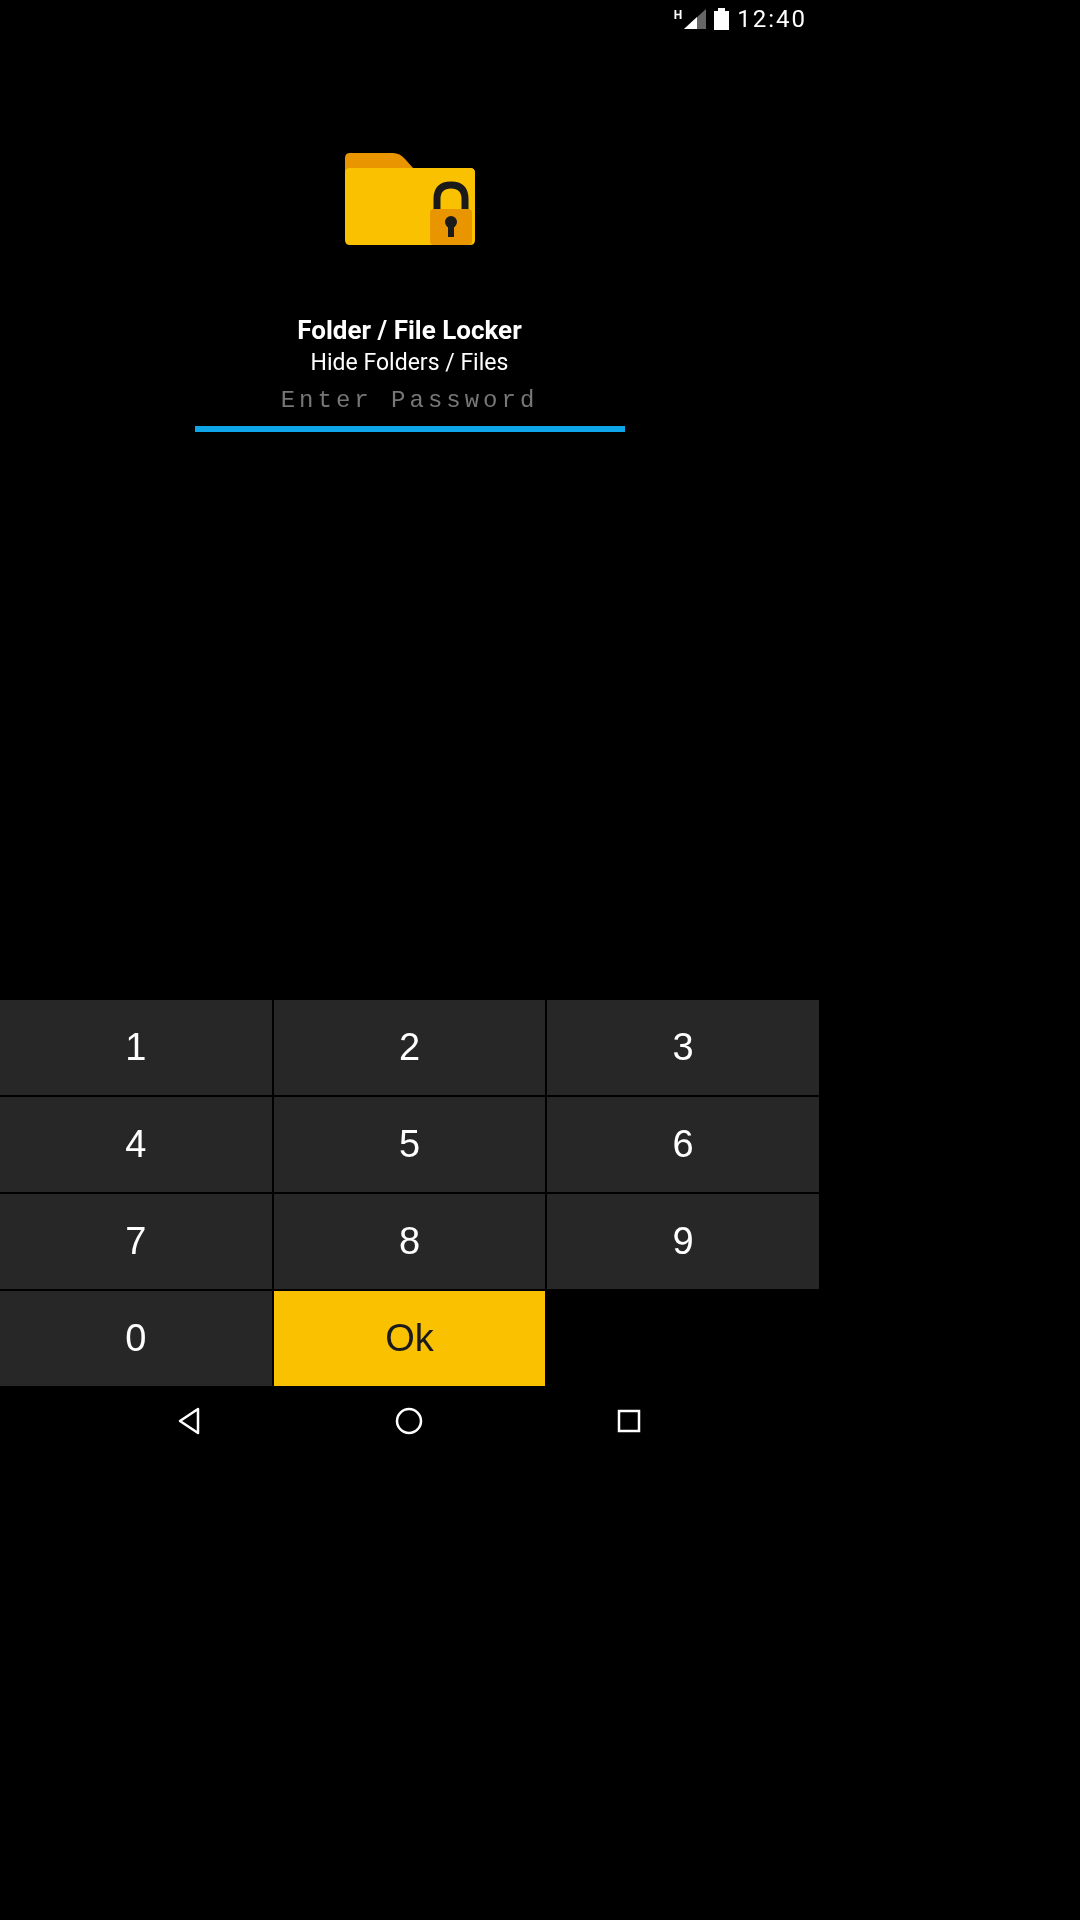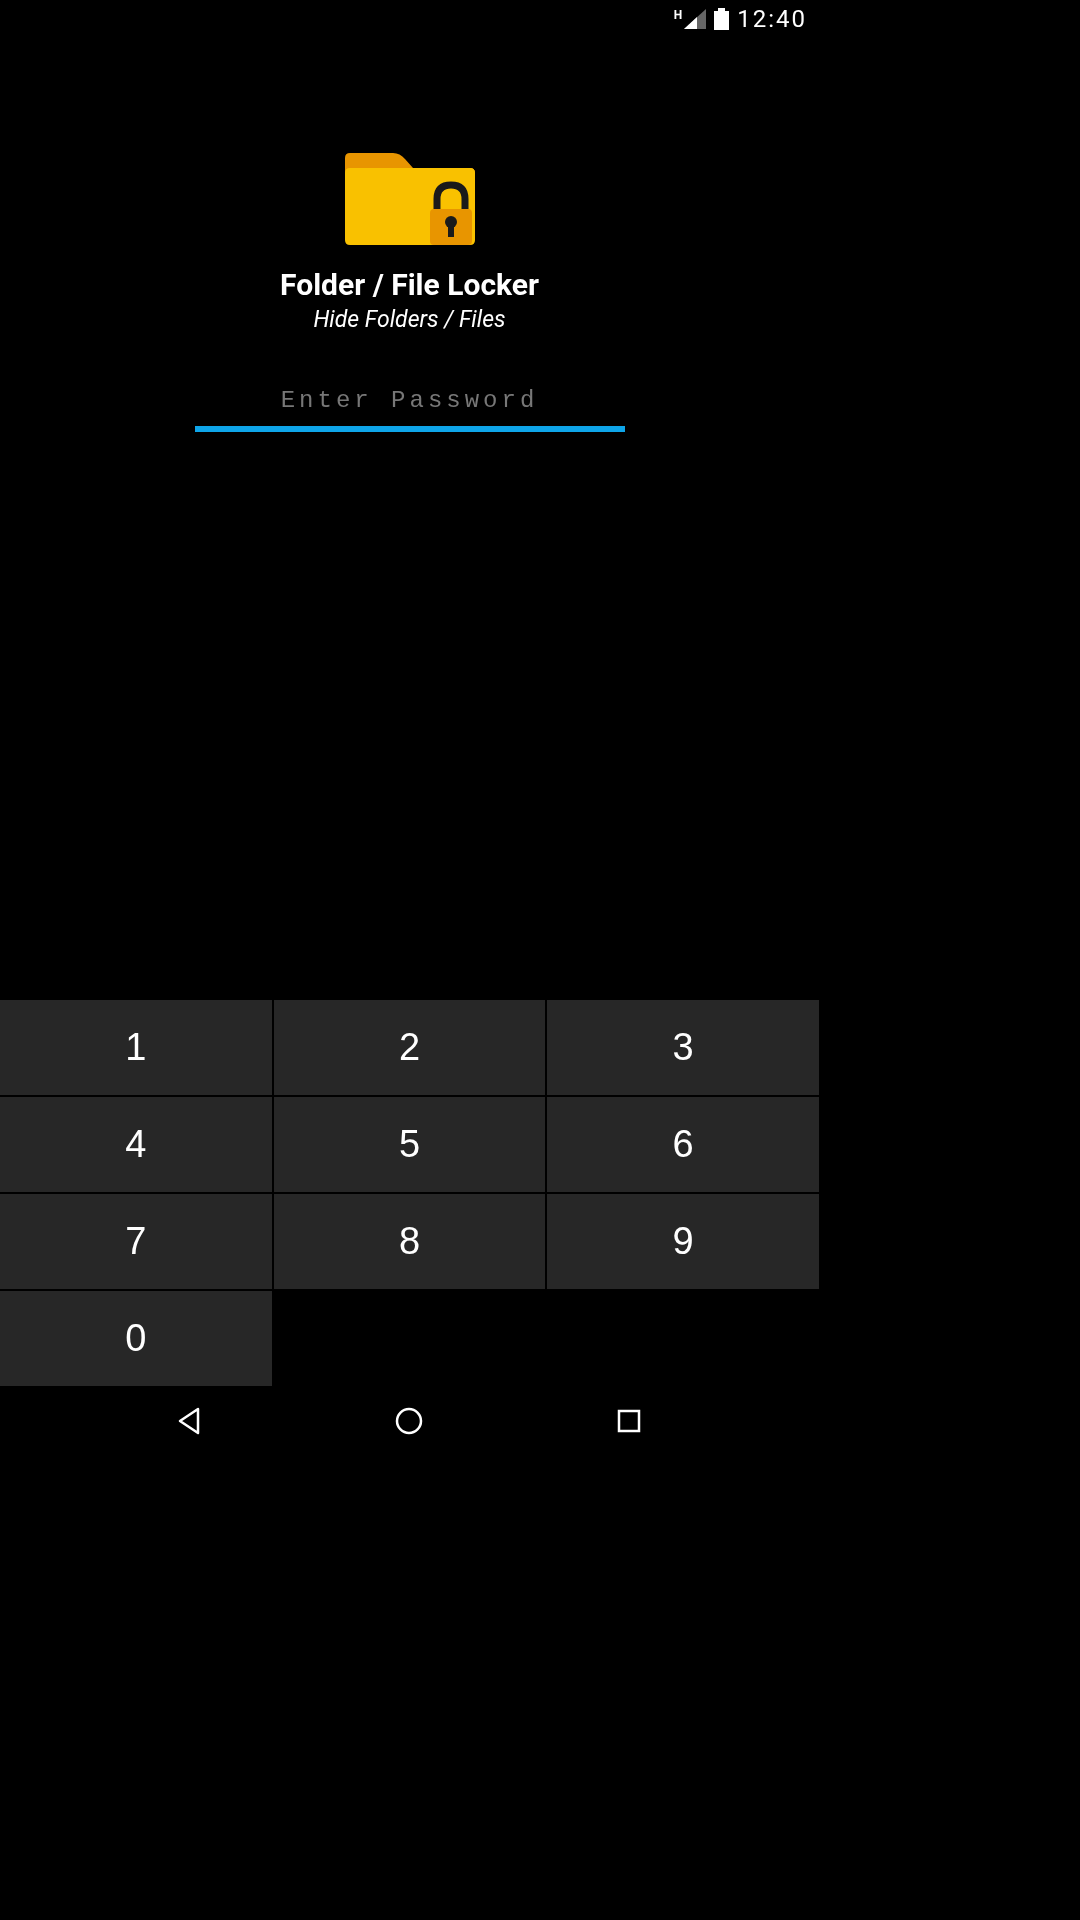--- a/index.html
+++ b/index.html
@@ -57,30 +57,30 @@
       flex-direction: column;
       align-items: center;
     }
     .app-icon {
       width: 130px;
       height: 100px;
       position: relative;
       margin-bottom: 22px;
     }
     .app-title {
-      font-size: 30px;
+      font-size: 26px;
       font-weight: bold;
       color: #fff;
       margin-bottom: 4px;
+      margin-top: 48px;
     }
     .app-subtitle {
       font-size: 23px;
       font-weight: 400;
       color: #fff;
-      font-style: italic;
     }
     .password-input-wrapper {
       position: absolute;
       top: 375px;
       left: 50%;
       transform: translateX(-50%);
       width: 430px;
       text-align: center;
     }
     .password-input {
@@ -200,20 +200,21 @@
   <button class="keypad-btn">1</button>
   <button class="keypad-btn">2</button>
   <button class="keypad-btn">3</button>
   <button class="keypad-btn">4</button>
   <button class="keypad-btn">5</button>
   <button class="keypad-btn">6</button>
   <button class="keypad-btn">7</button>
   <button class="keypad-btn">8</button>
   <button class="keypad-btn">9</button>
   <button class="keypad-btn">0</button>
+  <button class="keypad-btn ok-btn">Ok</button>
 </div>
 
 <div class="nav-bar">
   <div class="nav-btn">
     <span>
       <svg width="28" height="28" viewBox="0 0 28 28">
         <path d="M 22 2 L 4 14 L 22 26 Z" stroke="#fff" stroke-width="2.5" fill="none" stroke-linejoin="round"></path>
       </svg>
     </span>
   </div>

